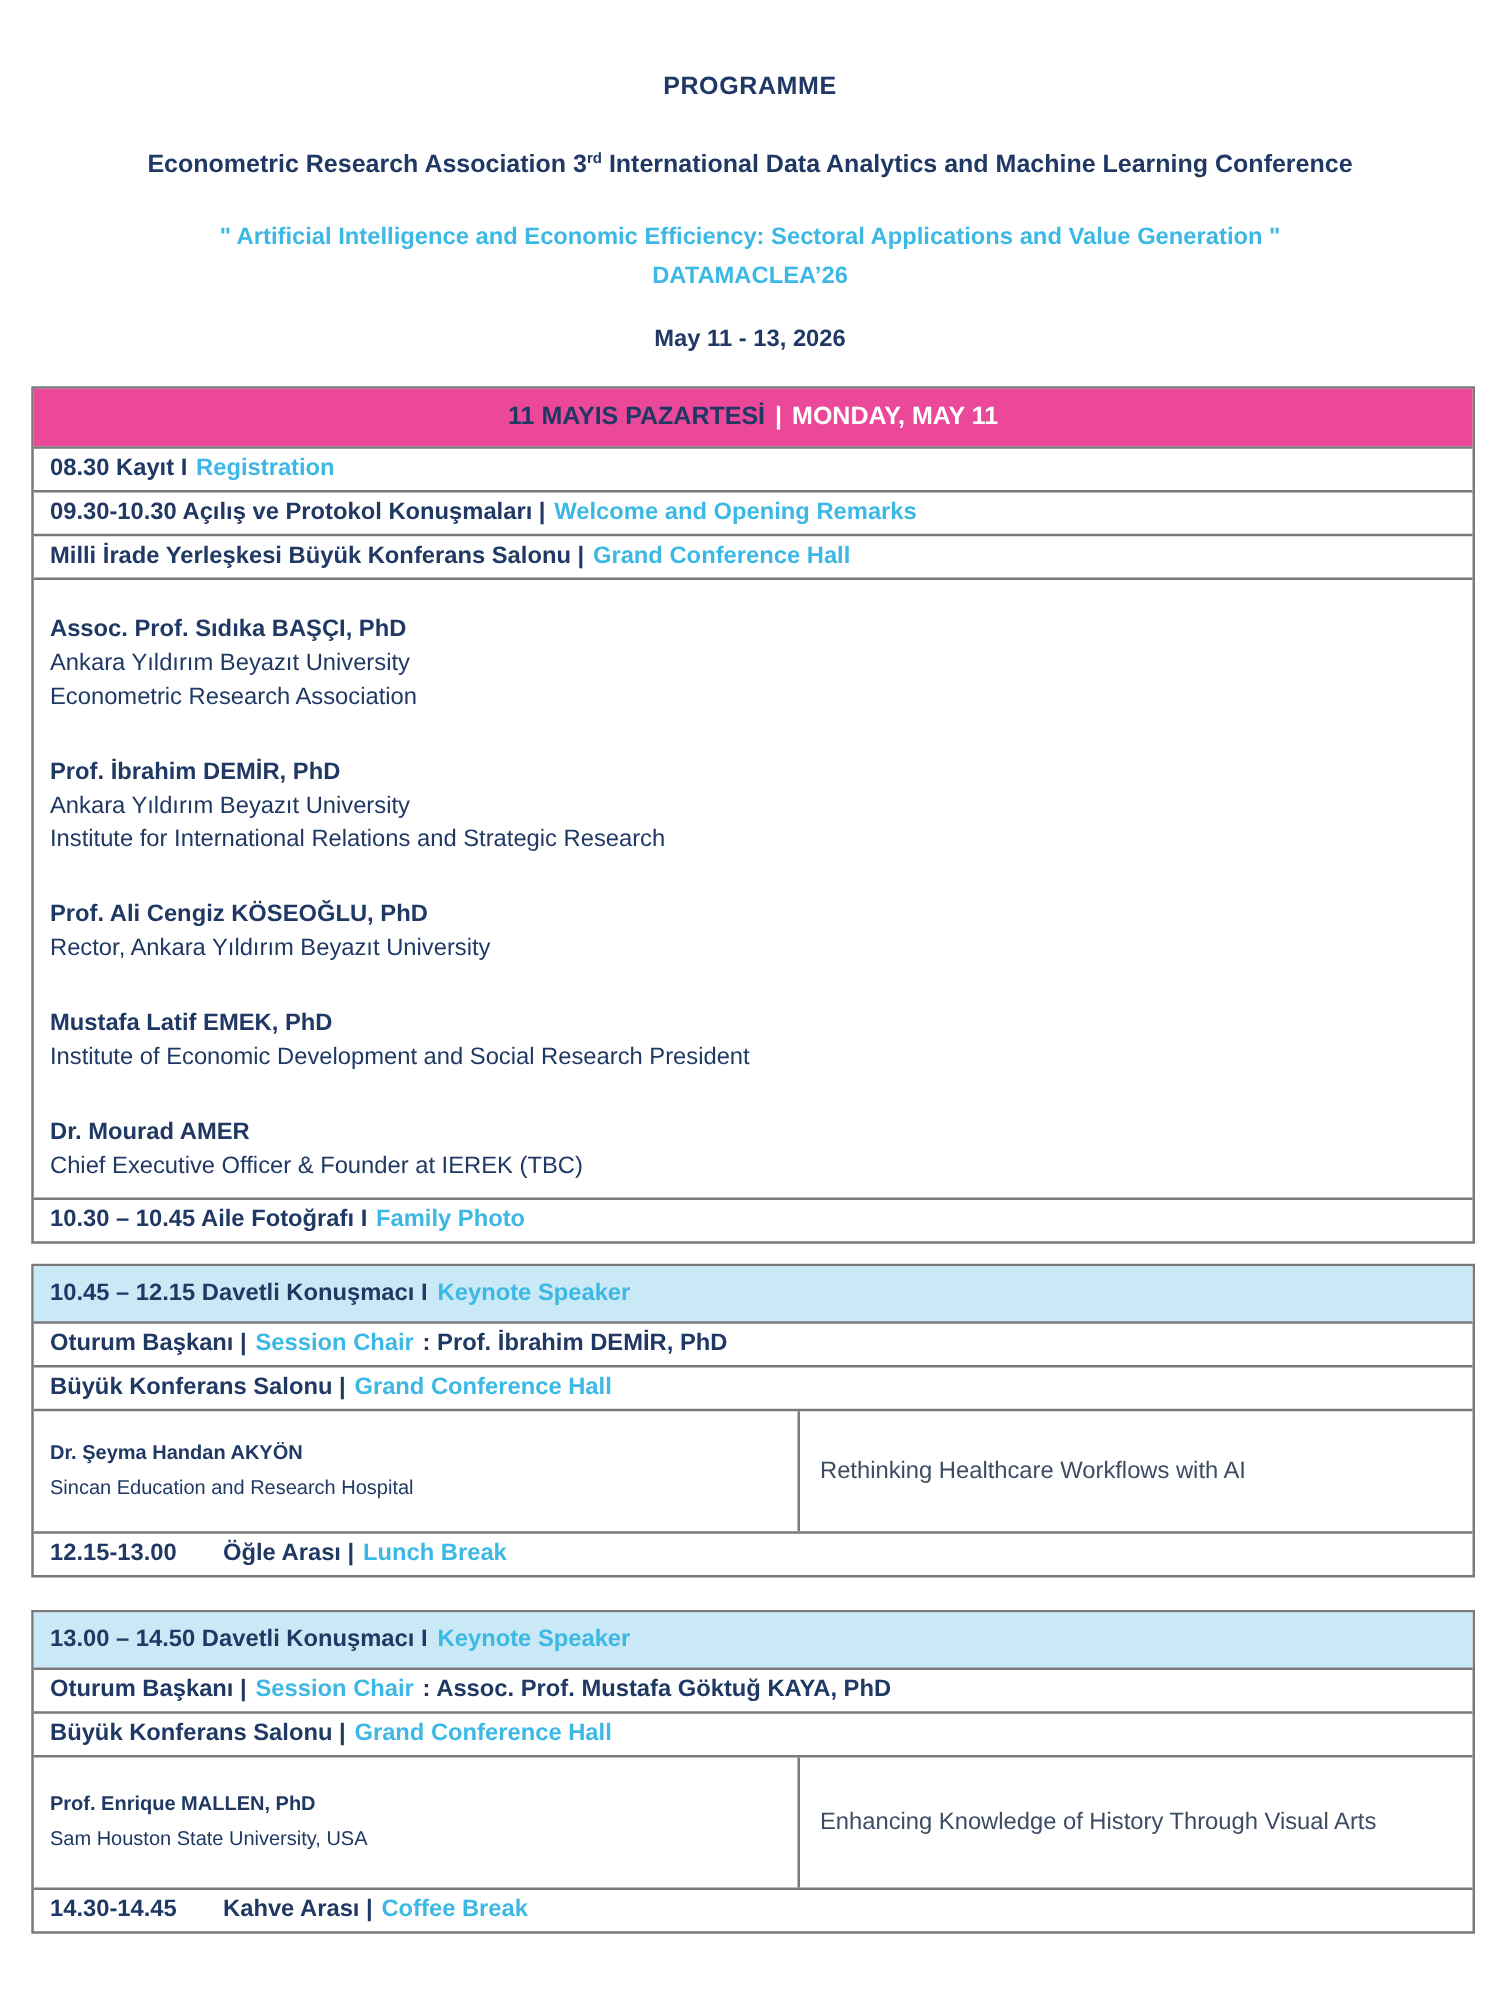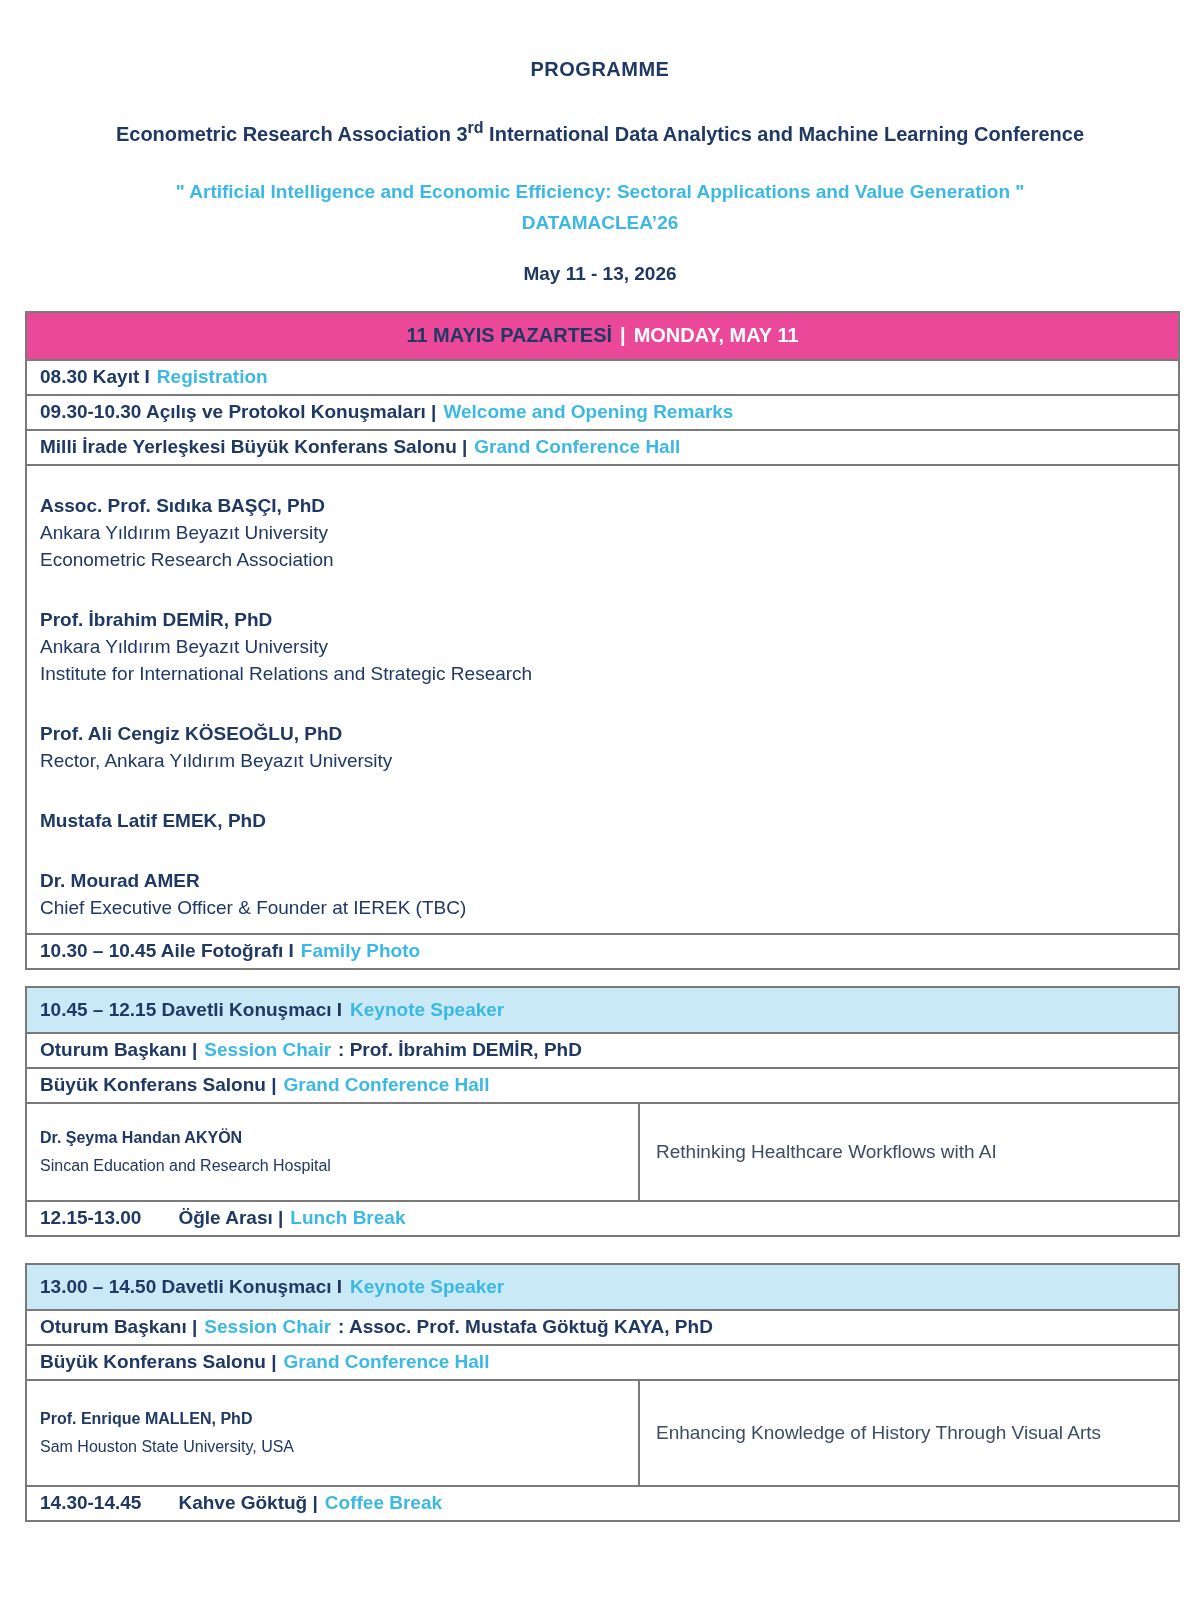--- a/index.html
+++ b/index.html
@@ -7,21 +7,21 @@
     width:1200px; height:1599px;
     font-family:"Liberation Sans", sans-serif;
     color:#1f3864;
   }
   .page { position:relative; width:1200px; height:1599px; overflow:hidden; background:#ffffff; }
 
   
   .doc-header { text-align:center; padding-top:58px; }
   .doc-title { font-size:20px; font-weight:bold; letter-spacing:0.5px; margin-bottom:38px; }
   .conf-line { font-size:20px; font-weight:bold; margin-bottom:35px; }
-  .conf-line sup { font-size:16px; font-weight:bold; }
+  .conf-line sup { font-size:12px; font-weight:bold; }
   .theme-line { font-size:19px; font-weight:bold; color:#3cb8e5; margin-bottom:9px; }
   .theme-code { font-size:19px; font-weight:bold; color:#3cb8e5; margin-bottom:29px; }
   .dates-line { font-size:19px; font-weight:bold; }
 
   
   .tbl {
     width:1151px; margin-left:25px;
     border:2px solid #7a7a7a;
     box-sizing:content-box;
   }
@@ -115,20 +115,21 @@
         <div class="sp-name">Prof. İbrahim DEMİR, PhD</div>
         <div class="sp-line">Ankara Yıldırım Beyazıt University</div>
         <div class="sp-line">Institute for International Relations and Strategic Research</div>
       </div>
       <div class="speaker">
         <div class="sp-name">Prof. Ali Cengiz KÖSEOĞLU, PhD</div>
         <div class="sp-line">Rector, Ankara Yıldırım Beyazıt University</div>
       </div>
       <div class="speaker">
         <div class="sp-name">Mustafa Latif EMEK, PhD</div>
+        <div class="sp-line">Institute of Economic Development and Social Research President</div>
       </div>
       <div class="speaker">
         <div class="sp-name">Dr. Mourad AMER</div>
         <div class="sp-line">Chief Executive Officer &amp; Founder at IEREK (TBC)</div>
       </div>
     </div>
 
     <div class="row">
       <span class="navy">10.30 – 10.45 Aile Fotoğrafı I</span>
       <span class="cyan">Family Photo</span>
@@ -195,18 +196,18 @@
         <div class="sp-name">Prof. Enrique MALLEN, PhD</div>
         <div class="sp-line">Sam Houston State University, USA</div>
       </div>
       <div class="right">
         <span>Enhancing Knowledge of History Through Visual Arts</span>
       </div>
     </div>
 
     <div class="row">
       <span class="navy time">14.30-14.45</span>
-      <span class="navy">Kahve Göktuğ |</span>
+      <span class="navy">Kahve Arası |</span>
       <span class="cyan">Coffee Break</span>
     </div>
   </section>
 
 </div>
 
 </body></html>

